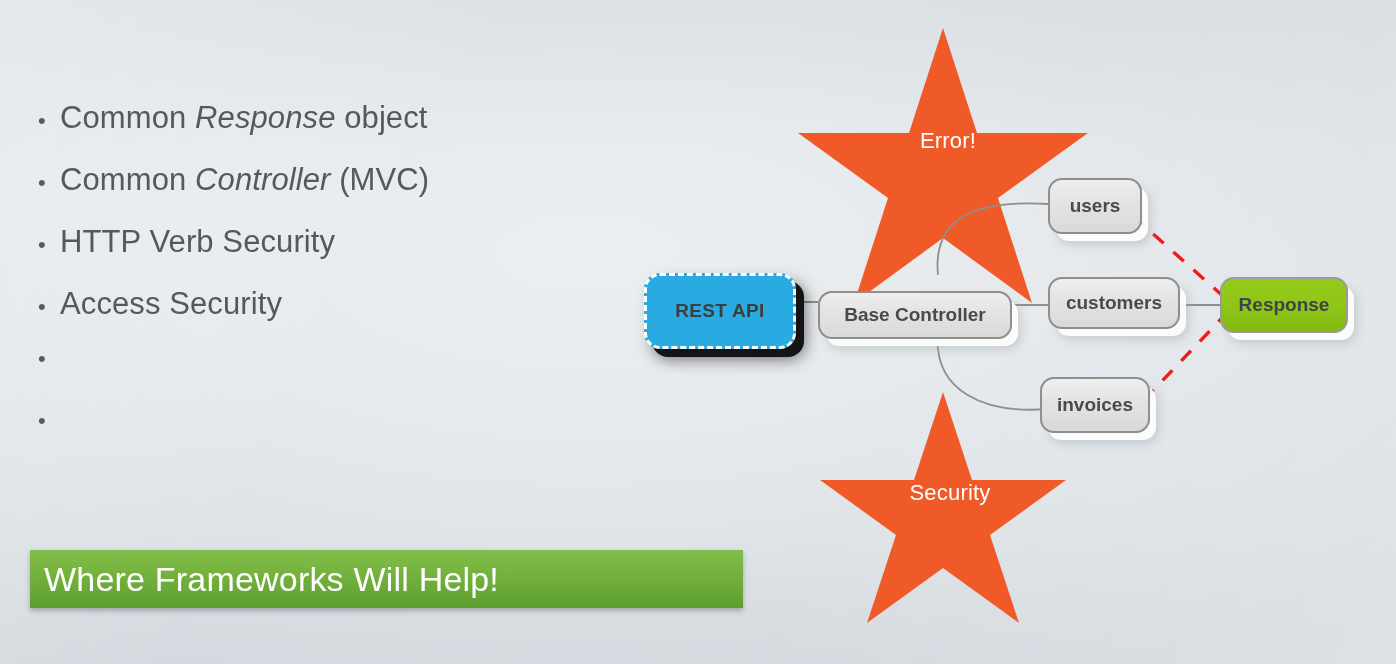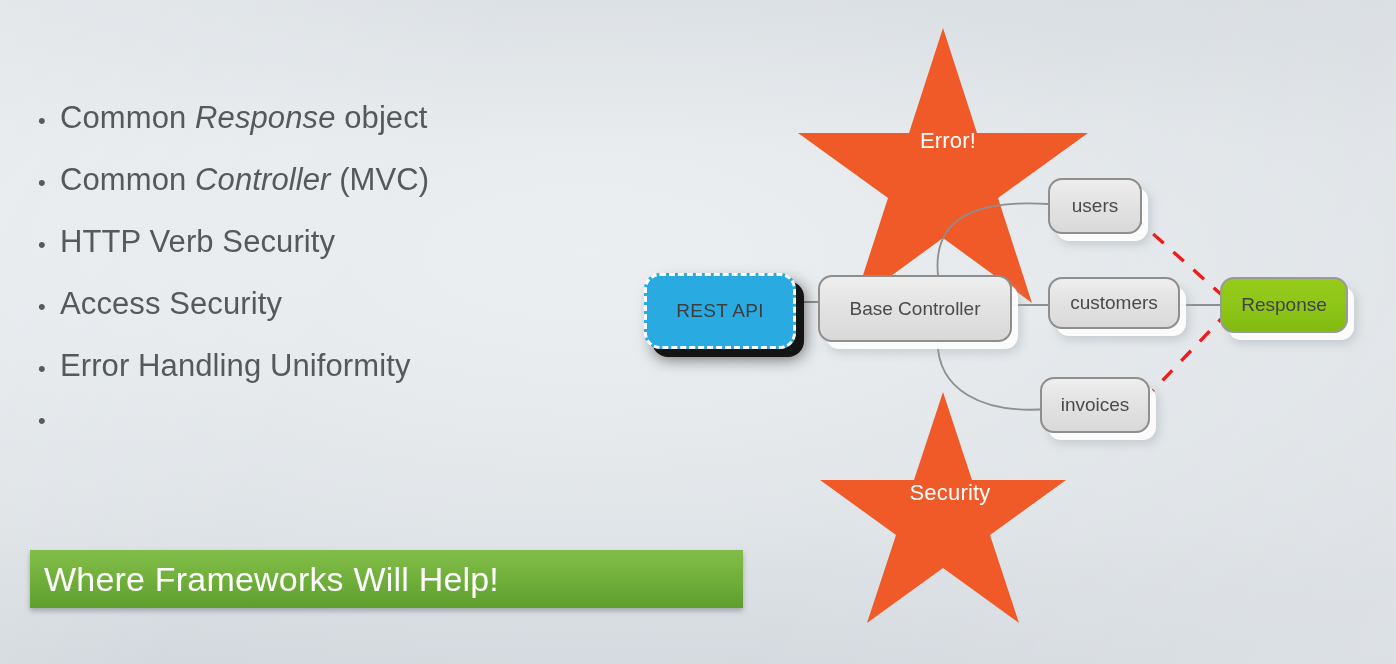--- a/index.html
+++ b/index.html
@@ -105,21 +105,21 @@
   .star-label.error { left: 268px; top: 128px; width: 120px; }
   .star-label.security { left: 270px; top: 480px; width: 120px; }
 
   
   .node {
     position: absolute;
     box-sizing: border-box;
     display: flex;
     align-items: center;
     justify-content: center;
-    font-weight: normal;
+    font-weight: bold;
     color: #4a4a4a;
     white-space: nowrap;
   }
 
   .node-gray {
     background: linear-gradient(180deg, #eeeeee 0%, #e4e4e4 40%, #d9d9d9 100%);
     border: 2px solid #8e8e8e;
     border-radius: 14px;
     box-shadow: 7px 8px 0 -1px rgba(255,255,255,0.92),
                 9px 11px 10px rgba(160,168,175,0.45);
@@ -141,21 +141,21 @@
     border: 2px solid #9a9a9a;
     border-radius: 14px;
     box-shadow: 7px 8px 0 -1px rgba(255,255,255,0.92),
                 9px 11px 10px rgba(160,168,175,0.45);
     font-size: 19px;
     color: #41434a;
   }
 
   
   .n-rest      { left: 24px;  top: 273px; width: 152px; height: 76px; text-align: center; }
-  .n-base      { left: 198px; top: 275px; width: 194px; height: 67px; text-align: right; }
+  .n-base      { left: 198px; top: 291px; width: 194px; height: 48px; text-align: right; }
   .n-users     { left: 428px; top: 178px; width: 94px;  height: 56px; }
   .n-customers { left: 428px; top: 277px; width: 132px; height: 52px; }
   .n-invoices  { left: 420px; top: 377px; width: 110px; height: 56px; }
   .n-response  { left: 600px; top: 277px; width: 128px; height: 56px; }
 </style>
 </head>
 <body>
 
 <div class="slide">
 
@@ -171,21 +171,20 @@
     <div class="bullet-row">
       <span class="bullet-dot">•</span>
       <span class="bullet-text"><span>HTTP Verb Security</span><i></i><span></span></span>
     </div>
     <div class="bullet-row">
       <span class="bullet-dot">•</span>
       <span class="bullet-text"><span>Access Security</span><i></i><span></span></span>
     </div>
     <div class="bullet-row">
       <span class="bullet-dot">•</span>
-      <span class="bullet-text"><span>Error Handling Uniformity</span><i></i><span></span></span>
     </div>
     <div class="bullet-row">
       <span class="bullet-dot">•</span>
     </div>
   </div>
 
   <div class="banner">
     <span>Where Frameworks Will Help!</span>
   </div>
 

